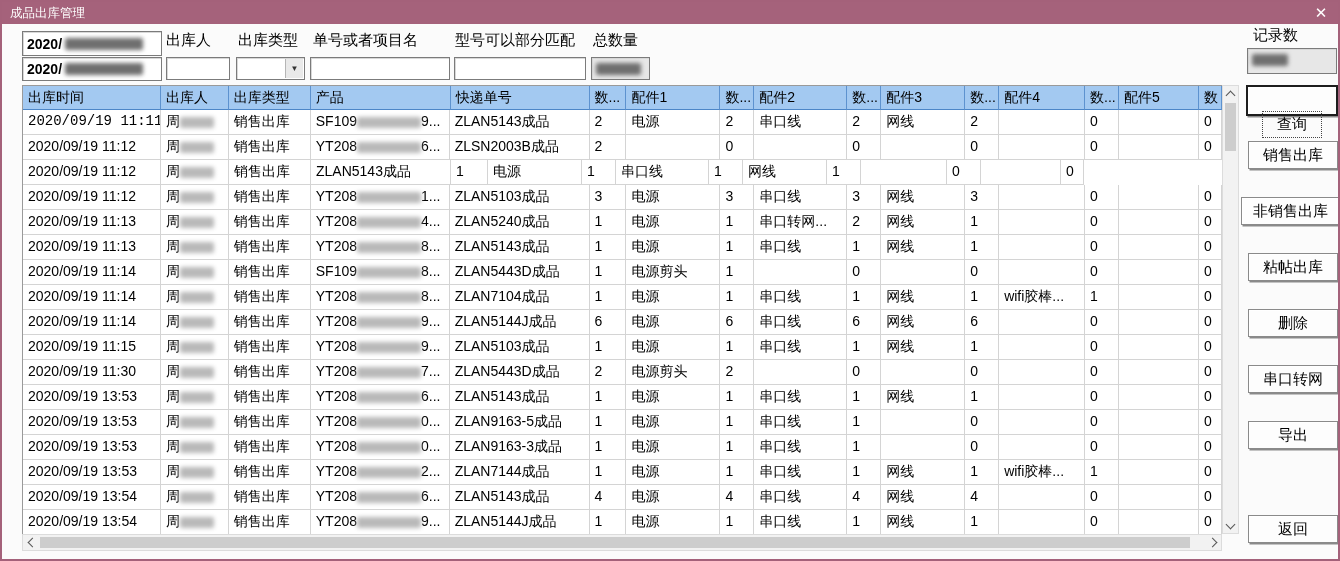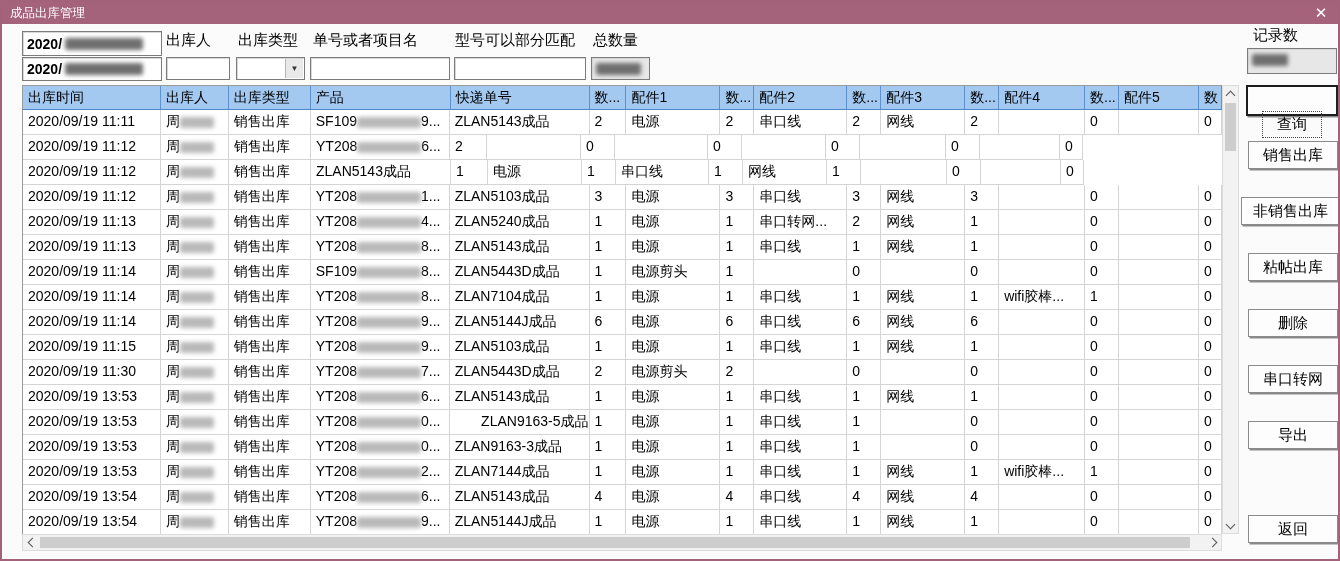--- a/index.html
+++ b/index.html
@@ -88,21 +88,21 @@
         <div class="hcell" style="width: 34px;">数...</div>
         <div class="hcell" style="width: 84px;">配件3</div>
         <div class="hcell" style="width: 34px;">数...</div>
         <div class="hcell" style="width: 86px;">配件4</div>
         <div class="hcell" style="width: 34px;">数...</div>
         <div class="hcell" style="width: 80px;">配件5</div>
         <div class="hcell" style="width: 23px;">数</div>
       </div>
     <div>
         <div class="trow">
-          <div class="tcell" style="width: 138px;">2020/09/19 11:11</div>
+          <div class="tcell" style="width: 138px; font-family: Liberation Mono, monospace;">2020/09/19 11:11</div>
           <div class="tcell" style="width: 68px;">周<span class="redact" style="width: 34px;"></span></div>
           <div class="tcell" style="width: 82px;">销售出库</div>
           <div class="tcell" style="width: 139px;">SF109<span class="redact" style="width: 64px;"></span>9...</div>
           <div class="tcell" style="width: 140px;">ZLAN5143成品</div>
           <div class="tcell" style="width: 37px;">2</div>
           <div class="tcell" style="width: 94px;">电源</div>
           <div class="tcell" style="width: 34px;">2</div>
           <div class="tcell" style="width: 93px;">串口线</div>
           <div class="tcell" style="width: 34px;">2</div>
           <div class="tcell" style="width: 84px;">网线</div>
@@ -110,20 +110,21 @@
           <div class="tcell" style="width: 86px;"></div>
           <div class="tcell" style="width: 34px;">0</div>
           <div class="tcell" style="width: 80px;"></div>
           <div class="tcell" style="width: 23px;">0</div>
         </div>
         <div class="trow">
           <div class="tcell" style="width: 138px;">2020/09/19 11:12</div>
           <div class="tcell" style="width: 68px;">周<span class="redact" style="width: 34px;"></span></div>
           <div class="tcell" style="width: 82px;">销售出库</div>
           <div class="tcell" style="width: 139px;">YT208<span class="redact" style="width: 64px;"></span>6...</div>
+          <div class="tcell" style="width: 140px;">ZLSN2003B成品</div>
           <div class="tcell" style="width: 37px;">2</div>
           <div class="tcell" style="width: 94px;"></div>
           <div class="tcell" style="width: 34px;">0</div>
           <div class="tcell" style="width: 93px;"></div>
           <div class="tcell" style="width: 34px;">0</div>
           <div class="tcell" style="width: 84px;"></div>
           <div class="tcell" style="width: 34px;">0</div>
           <div class="tcell" style="width: 86px;"></div>
           <div class="tcell" style="width: 34px;">0</div>
           <div class="tcell" style="width: 80px;"></div>
@@ -306,21 +307,21 @@
           <div class="tcell" style="width: 86px;"></div>
           <div class="tcell" style="width: 34px;">0</div>
           <div class="tcell" style="width: 80px;"></div>
           <div class="tcell" style="width: 23px;">0</div>
         </div>
         <div class="trow">
           <div class="tcell" style="width: 138px;">2020/09/19 13:53</div>
           <div class="tcell" style="width: 68px;">周<span class="redact" style="width: 34px;"></span></div>
           <div class="tcell" style="width: 82px;">销售出库</div>
           <div class="tcell" style="width: 139px;">YT208<span class="redact" style="width: 64px;"></span>0...</div>
-          <div class="tcell" style="width: 140px; text-align: right;">ZLAN9163-5成品</div>
+          <div class="tcell" style="width: 140px;">ZLAN9163-5成品</div>
           <div class="tcell" style="width: 37px;">1</div>
           <div class="tcell" style="width: 94px;">电源</div>
           <div class="tcell" style="width: 34px;">1</div>
           <div class="tcell" style="width: 93px;">串口线</div>
           <div class="tcell" style="width: 34px;">1</div>
           <div class="tcell" style="width: 84px;"></div>
           <div class="tcell" style="width: 34px;">0</div>
           <div class="tcell" style="width: 86px;"></div>
           <div class="tcell" style="width: 34px;">0</div>
           <div class="tcell" style="width: 80px;"></div>

